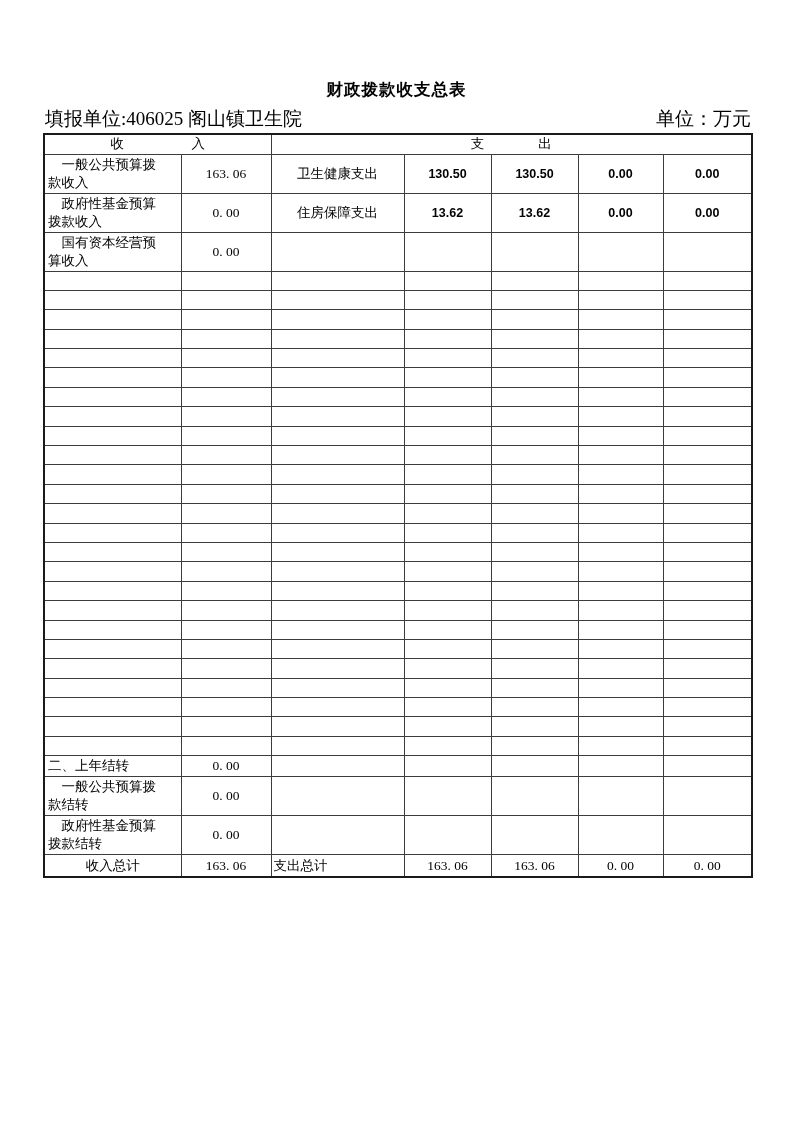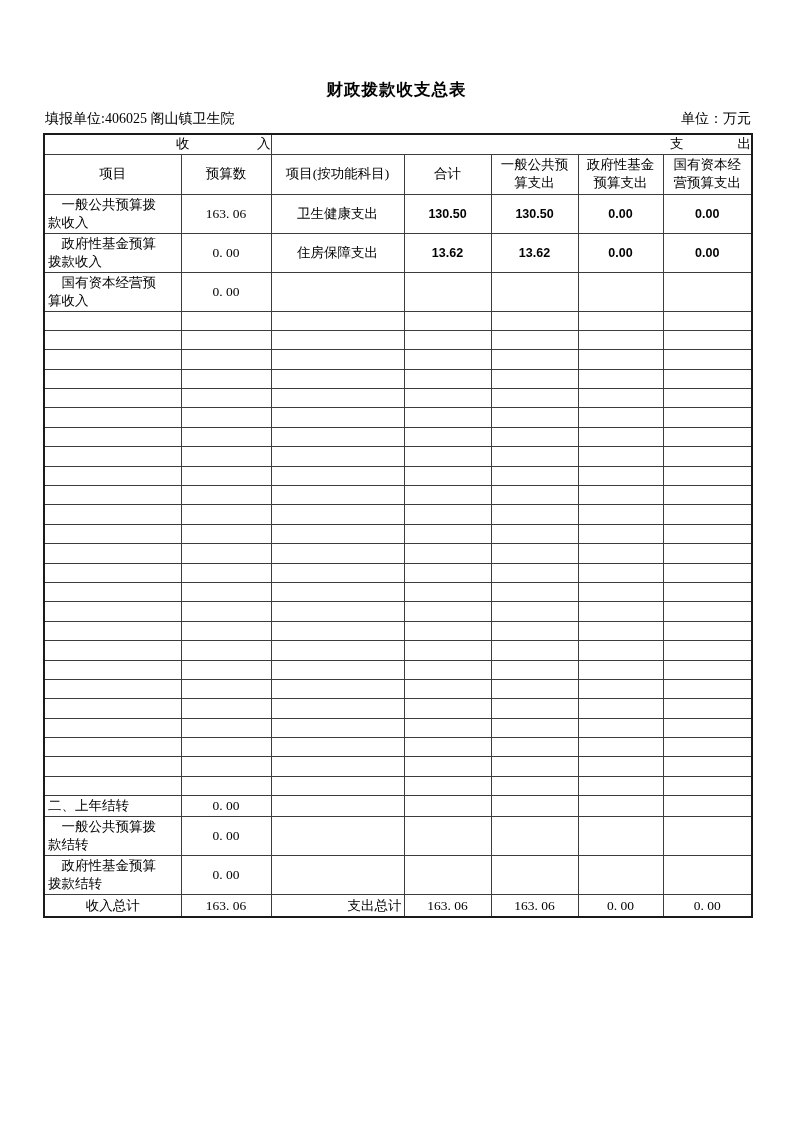--- a/index.html
+++ b/index.html
@@ -22,21 +22,21 @@
     text-align: center;
     font-size: 16.5px;
     font-weight: bold;
     letter-spacing: 1px;
   }
   .meta-row {
     position: absolute;
     top: 110px; left: 45px; right: 42px;
     display: flex;
     justify-content: space-between;
-    font-size: 14px;
+    font-size: 19px;
     line-height: 17px;
     gap: 23px;
   }
   table.budget {
     position: absolute;
     top: 133px; left: 43px;
     width: 708px;
     border-collapse: collapse;
     table-layout: fixed;
     border: 2px solid #1a1a1a;
@@ -53,26 +53,26 @@
   
   .row-group   { height: 20px; }
   .row-colhead { height: 40px; }
   .row-d1      { height: 38px; }
   .row-d2      { height: 37px; }
   .row-empty   { height: 19.4px; }
   .row-f1      { height: 20px; margin-left: 28px; }
   .row-f2      { height: 37px; padding-left: 34px; }
   .row-total   { height: 22px; }
   
-  .cell-group     { text-align: right; }
+  .cell-group     { text-align: center; }
   .cell-head      { text-align: center; padding: 1px 5px; }
   .cell-item      { text-align: left; padding: 1px 22px 1px 3px; }
   .cell-item-ctr  { text-align: center; padding: 1px 20px; }
   .cell-exp       { text-align: center; padding: 1px 8px; }
-  .cell-exp-ctr   { text-align: right; padding: 1px 2px; margin-top: 47px; }
+  .cell-exp-ctr   { text-align: left; padding: 1px 2px; margin-top: 47px; }
   .cell-num       { text-align: center; font-family: "Liberation Serif", "DejaVu Serif", serif; }
   tr.sans-nums .cell-num {
     font-family: "Liberation Sans", "DejaVu Sans", sans-serif;
     font-weight: 700;
     font-size: 12.5px;
   }
 </style>
 </head>
 <body>
 
@@ -94,29 +94,20 @@
       <col style="width:87px">
       <col style="width:85px">
       <col style="width:89px">
     </colgroup>
 
     <thead>
       <tr class="row-group">
         <th class="cell-group" colspan="2">收　　　　　入</th>
         <th class="cell-group" colspan="5">支　　　　出</th>
       </tr>
-      <tr class="row-colhead">
-        <th class="cell-head">项目</th>
-        <th class="cell-head">预算数</th>
-        <th class="cell-head">项目(按功能科目)</th>
-        <th class="cell-head">合计</th>
-        <th class="cell-head">一般公共预算支出</th>
-        <th class="cell-head">政府性基金预算支出</th>
-        <th class="cell-head">国有资本经营预算支出</th>
-      </tr>
     </thead>
 
     <tbody>
       <tr class="row-d2 sans-nums">
         <td class="cell-item">　一般公共预算拨款收入</td>
         <td class="cell-num" style="font-family:'Liberation Serif','DejaVu Serif',serif;font-weight:normal;font-size:13.5px;">163. 06</td>
         <td class="cell-exp">卫生健康支出</td>
         <td class="cell-num">130.50</td>
         <td class="cell-num">130.50</td>
         <td class="cell-num">0.00</td>

